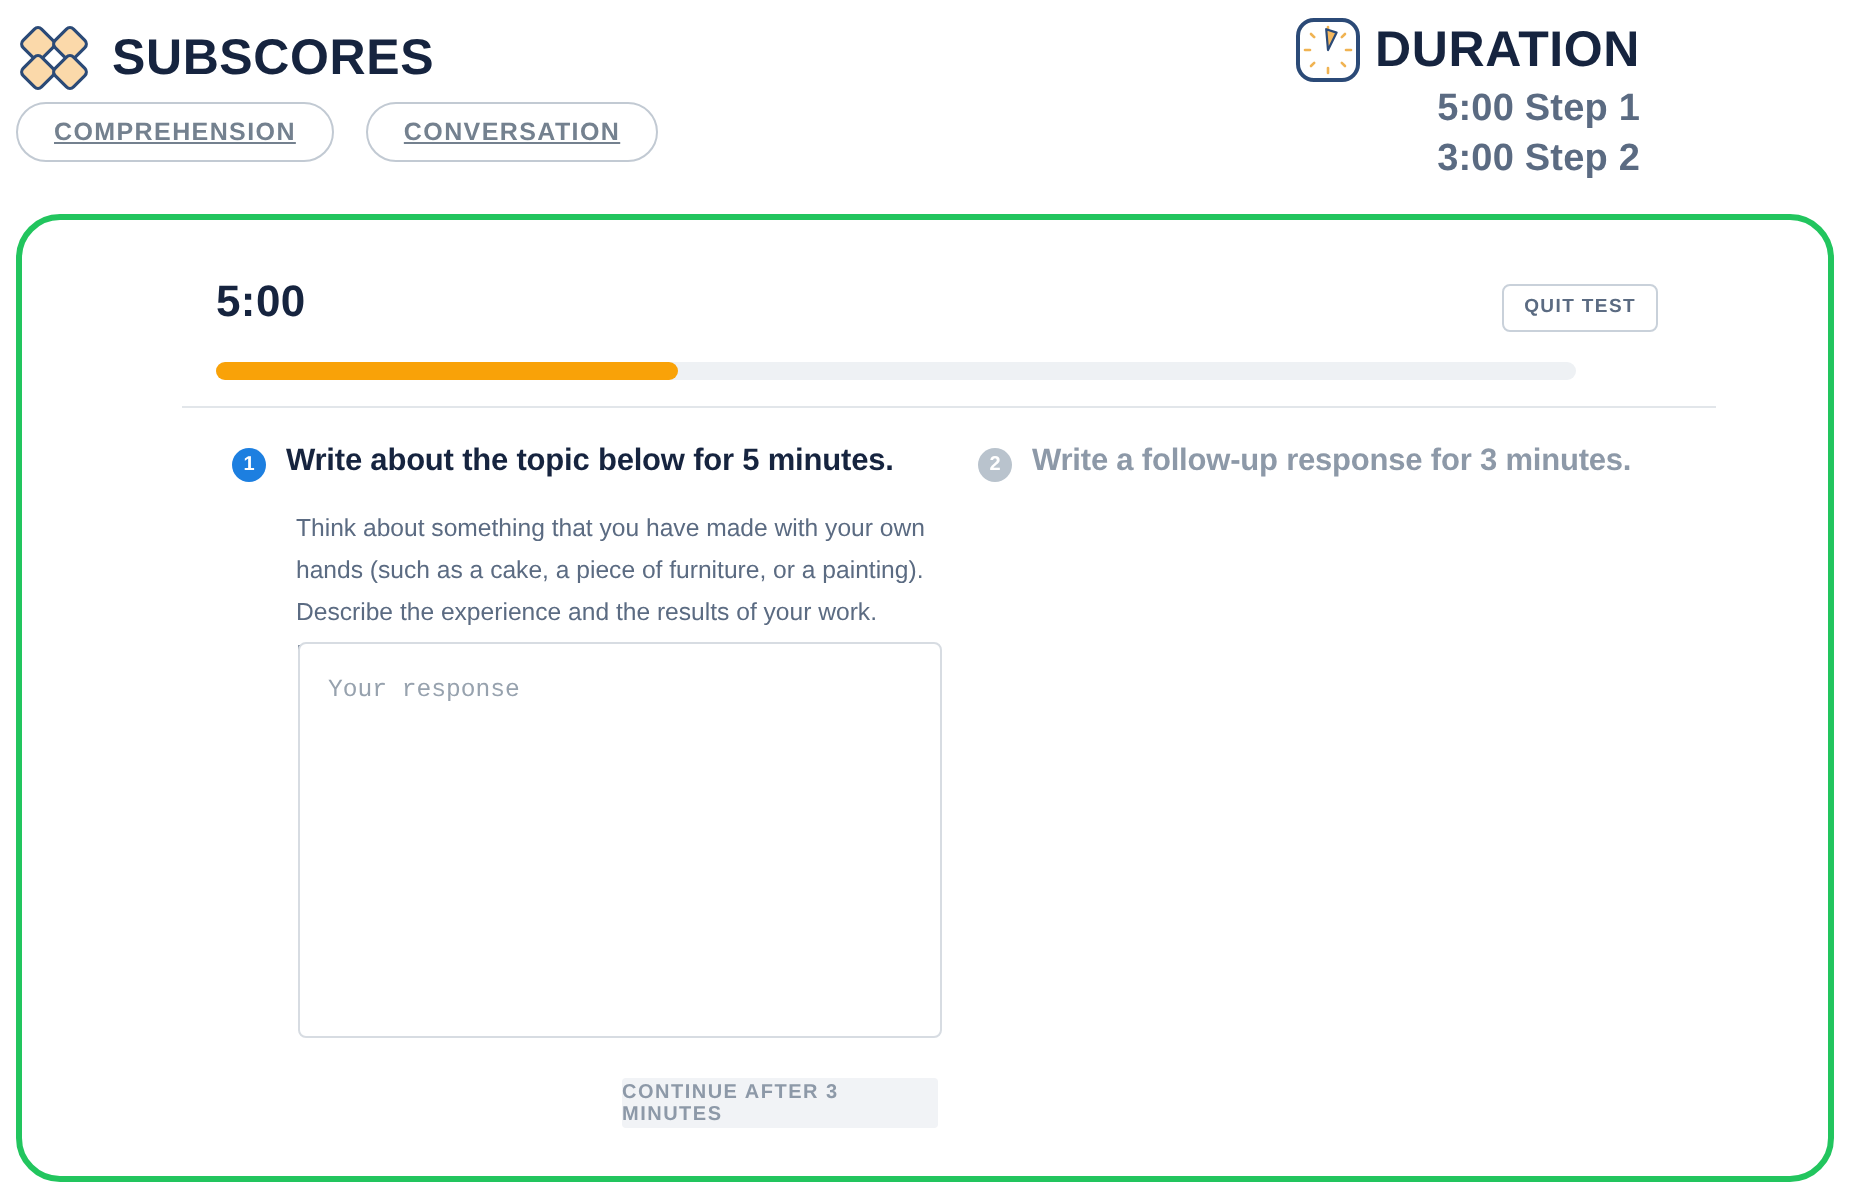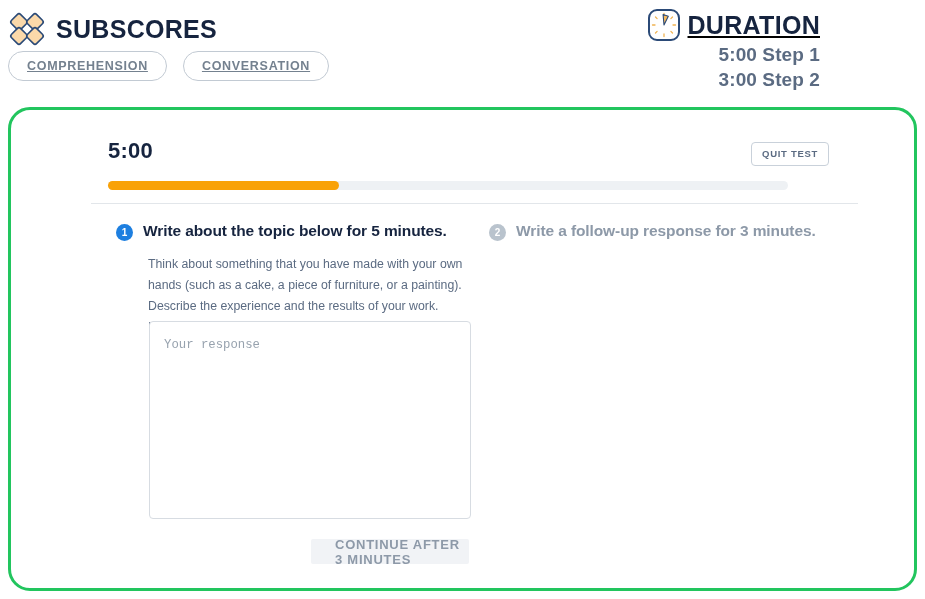--- a/index.html
+++ b/index.html
@@ -37,21 +37,21 @@
     cursor: pointer; user-select: none;
   }
   .tab.active { background: #0f2f52; color: #f6d34a; border: 1px solid #0f2f52; }
   .tab.inactive { background: #ffffff; color: #74818f; border: 1px solid #c2cad3; text-decoration: underline; }
 
   #duration-block {
     position: absolute; right: 8px; top: 8px;
     text-align: right;
   }
   #duration-head {
-    display: flex; align-items: center; justify-content: flex-end; gap: 7px; text-decoration: underline;
+    display: flex; align-items: center; justify-content: flex-end; gap: 7px;
   }
   #clock-icon { width: 34px; height: 34px; display:block; }
   #duration-title {
     font-size: 25px; font-weight: 700; color: #16243f; letter-spacing: 0.3px; line-height: 1;
   }
   .duration-line {
     font-size: 19px; font-weight: 700; color: #5b6b82;
     line-height: 1.28; margin-top: 1px; letter-spacing: 0.1px;
   }
 
@@ -119,25 +119,24 @@
     padding: 14px 14px; resize: none; outline: none;
     font-family: Liberation Mono, monospace;
     font-size: 12.3px; color: #16243f; line-height: 1.6;
   }
   #response-textarea::placeholder { color: #97a2ae; }
 
   #continue-button {
     position: absolute; left: 195px; top: 317px;
     width: 158px; height: 25px;
     background: #f1f3f6; border: none; border-radius: 2px;
-    color: #8d99a8; font-size: 13px; font-weight: 700; letter-spacing: 0.75px;
+    color: #8d99a8; font-size: 10px; font-weight: 700; letter-spacing: 0.75px;
     font-family: "Liberation Sans", sans-serif;
     display: flex; align-items: center; justify-content: center;
     cursor: default;
-    padding-left: 24px;
   }
 </style>
 </head>
 <body>
 
 <div id="header">
 
   <div id="brand-row">
     <span>
       <svg id="logo-icon" viewBox="0 0 38 38" aria-hidden="true">

